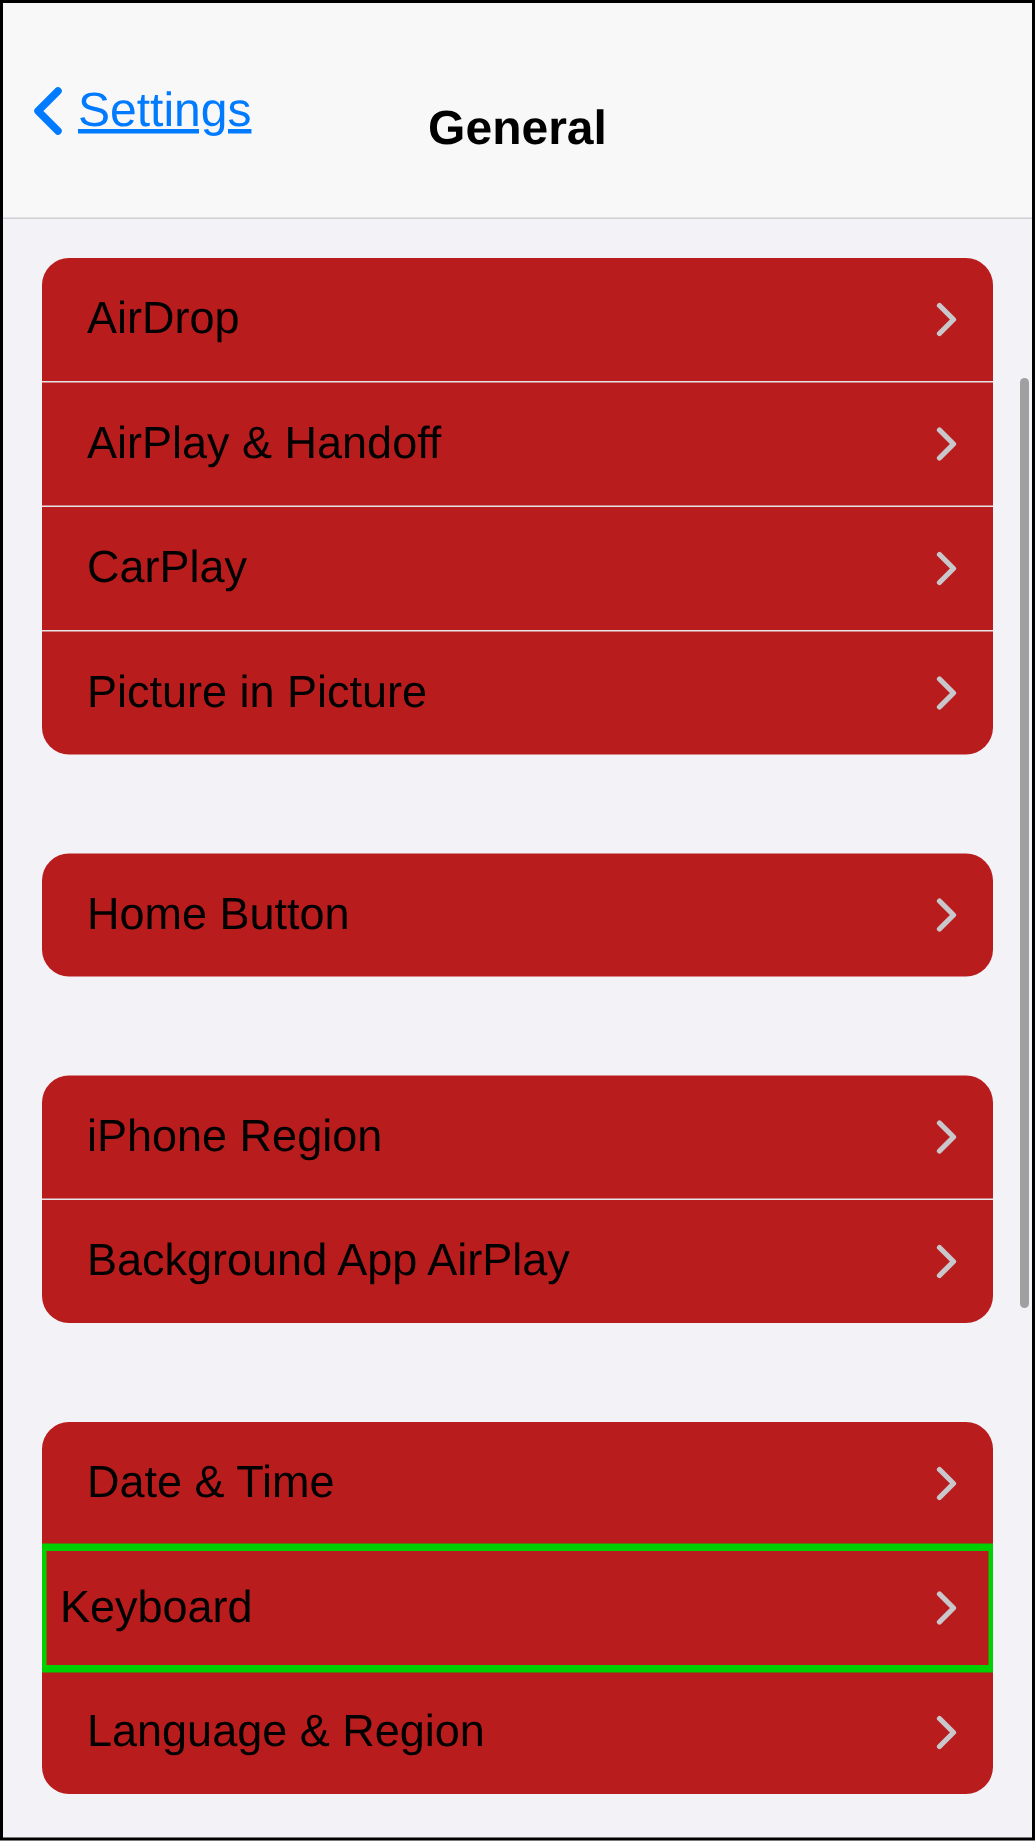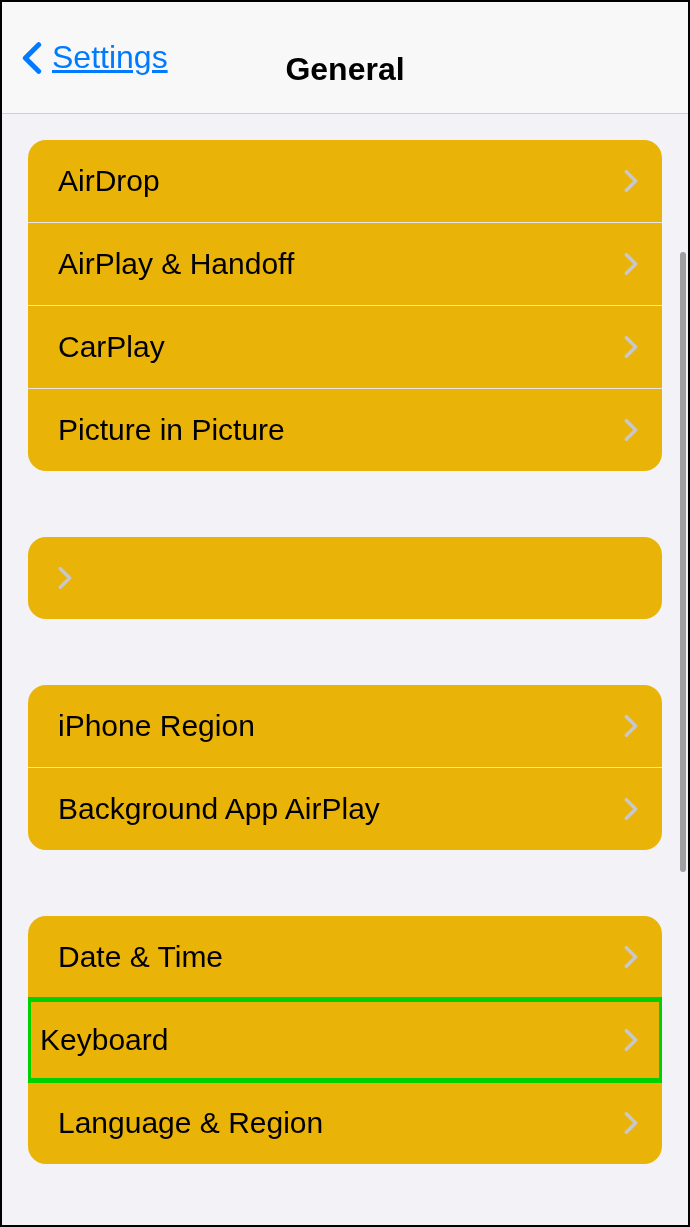--- a/index.html
+++ b/index.html
@@ -10,21 +10,21 @@
     }
     body {
       width: 690px;
       height: 1227px;
       background: #f2f2f7;
       border: 2px solid #000;
       position: relative;
       overflow: hidden;
     }
     .nav-bar {
-      height: 112px;
+      height: 144px;
       background: #f8f8f8;
       border-bottom: 1px solid #d0d0d4;
       display: flex;
       align-items: center;
       position: relative;
       padding: 0 20px;
     }
     .back-button {
       display: flex;
       align-items: center;
@@ -50,21 +50,21 @@
       font-weight: 600;
       color: #000;
       margin-top: 24px;
     }
     .content {
       padding: 0;
       overflow-y: auto;
       height: calc(100% - 112px);
     }
     .group {
-      background: #eab308;
+      background: #b91c1c;
       margin: 26px 26px 0 26px;
       border-radius: 18px;
       overflow: hidden;
     }
     .group:first-child {
       margin-top: 26px;
     }
     .group-gap {
       height: 40px;
     }
@@ -146,20 +146,21 @@
         <div class="row">
           <span class="row-label">Picture in Picture</span>
           <svg class="chevron-right" viewBox="0 0 12 20" fill="none">
   <path d="M2 2 L10 10 L2 18" stroke="#c7c7cc" stroke-width="3" stroke-linecap="round" stroke-linejoin="round"></path>
 </svg>
         </div>
       </div>
       <div class="group-gap"></div>
       <div class="group">
         <div class="row">
+          <span class="row-label">Home Button</span>
           <svg class="chevron-right" viewBox="0 0 12 20" fill="none">
   <path d="M2 2 L10 10 L2 18" stroke="#c7c7cc" stroke-width="3" stroke-linecap="round" stroke-linejoin="round"></path>
 </svg>
         </div>
       </div>
       <div class="group-gap"></div>
       <div class="group">
         <div class="row">
           <span class="row-label">iPhone Region</span>
           <svg class="chevron-right" viewBox="0 0 12 20" fill="none">

